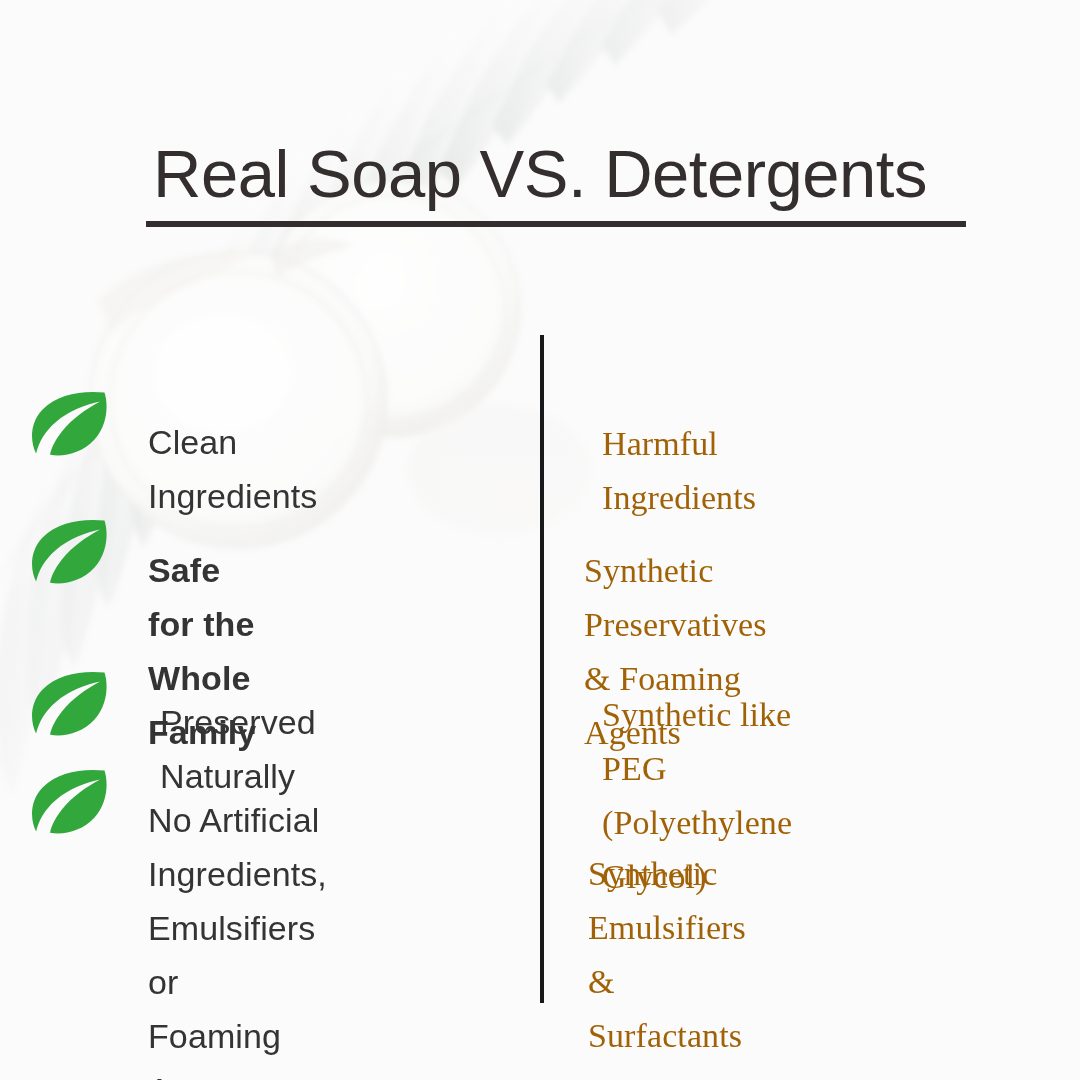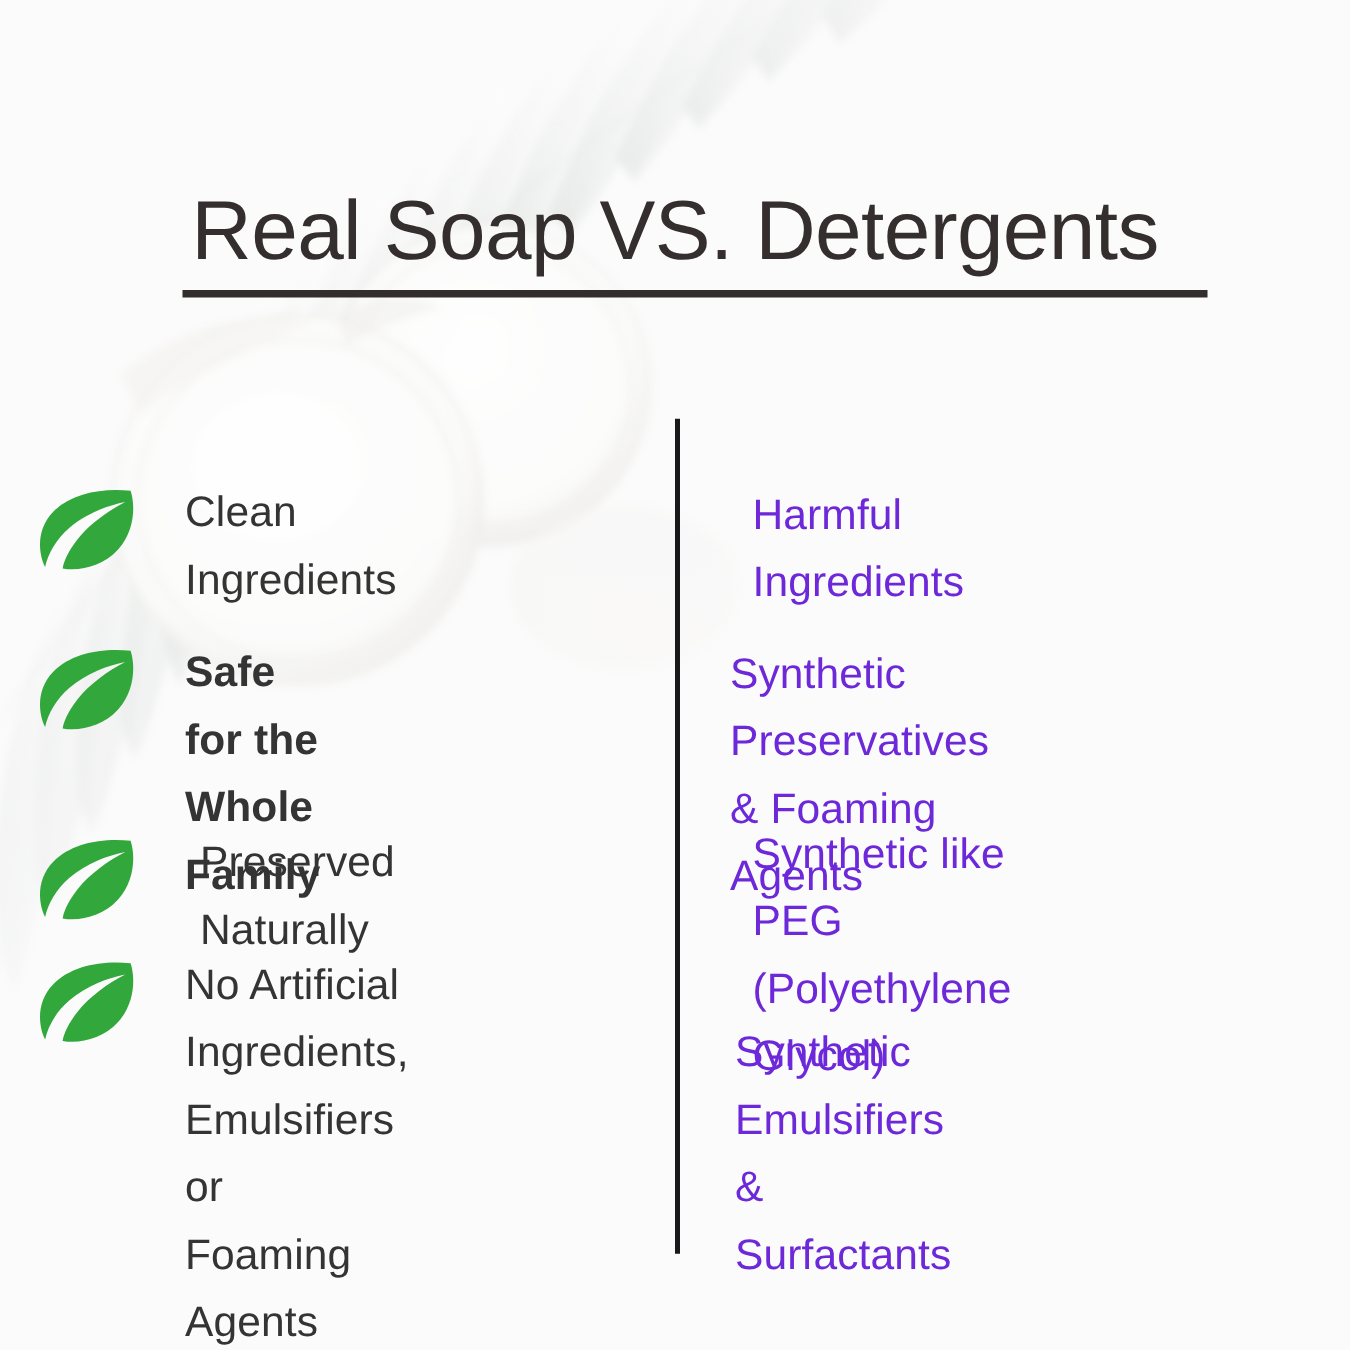--- a/index.html
+++ b/index.html
@@ -22,21 +22,21 @@
     position: absolute;
     inset: 0;
     pointer-events: none;
   }
   .bg-svg { position:absolute; left:0; top:0; width:1080px; height:1080px; display:block; }
 
   
   .title-wrap {
     position: absolute;
     left: 0;
-    top: 151px;
+    top: 140px;
     width: 1080px;
     text-align: center;
   }
   .title-text {
     display: inline-block;
     font-family: "Liberation Sans", sans-serif;
     font-size: 67px;
     font-weight: 400;
     letter-spacing: -0.5px;
     color: #342f2e;
@@ -85,22 +85,23 @@
 
   .item-text {
     position: absolute;
     font-family: "Liberation Sans", sans-serif;
     font-size: 34px;
     font-weight: 400;
     color: #343434;
     line-height: 54px;
     letter-spacing: 0.1px;
     white-space: pre-line;
-  }
-  .item-text.right { color: #6d28d9; }
+    margin-top: 32px;
+  }
+  .item-text.right { color: #a16207; font-family: Liberation Serif, serif; }
 </style>
 </head>
 <body>
 
 <div id="canvas">
 
   <div class="bg-layer">
     <svg class="bg-svg" viewBox="0 0 1080 1080" xmlns="http://www.w3.org/2000/svg" aria-hidden="true">
       <defs>
         <linearGradient id="frondFade" x1="0" y1="0" x2="0.75" y2="1">

